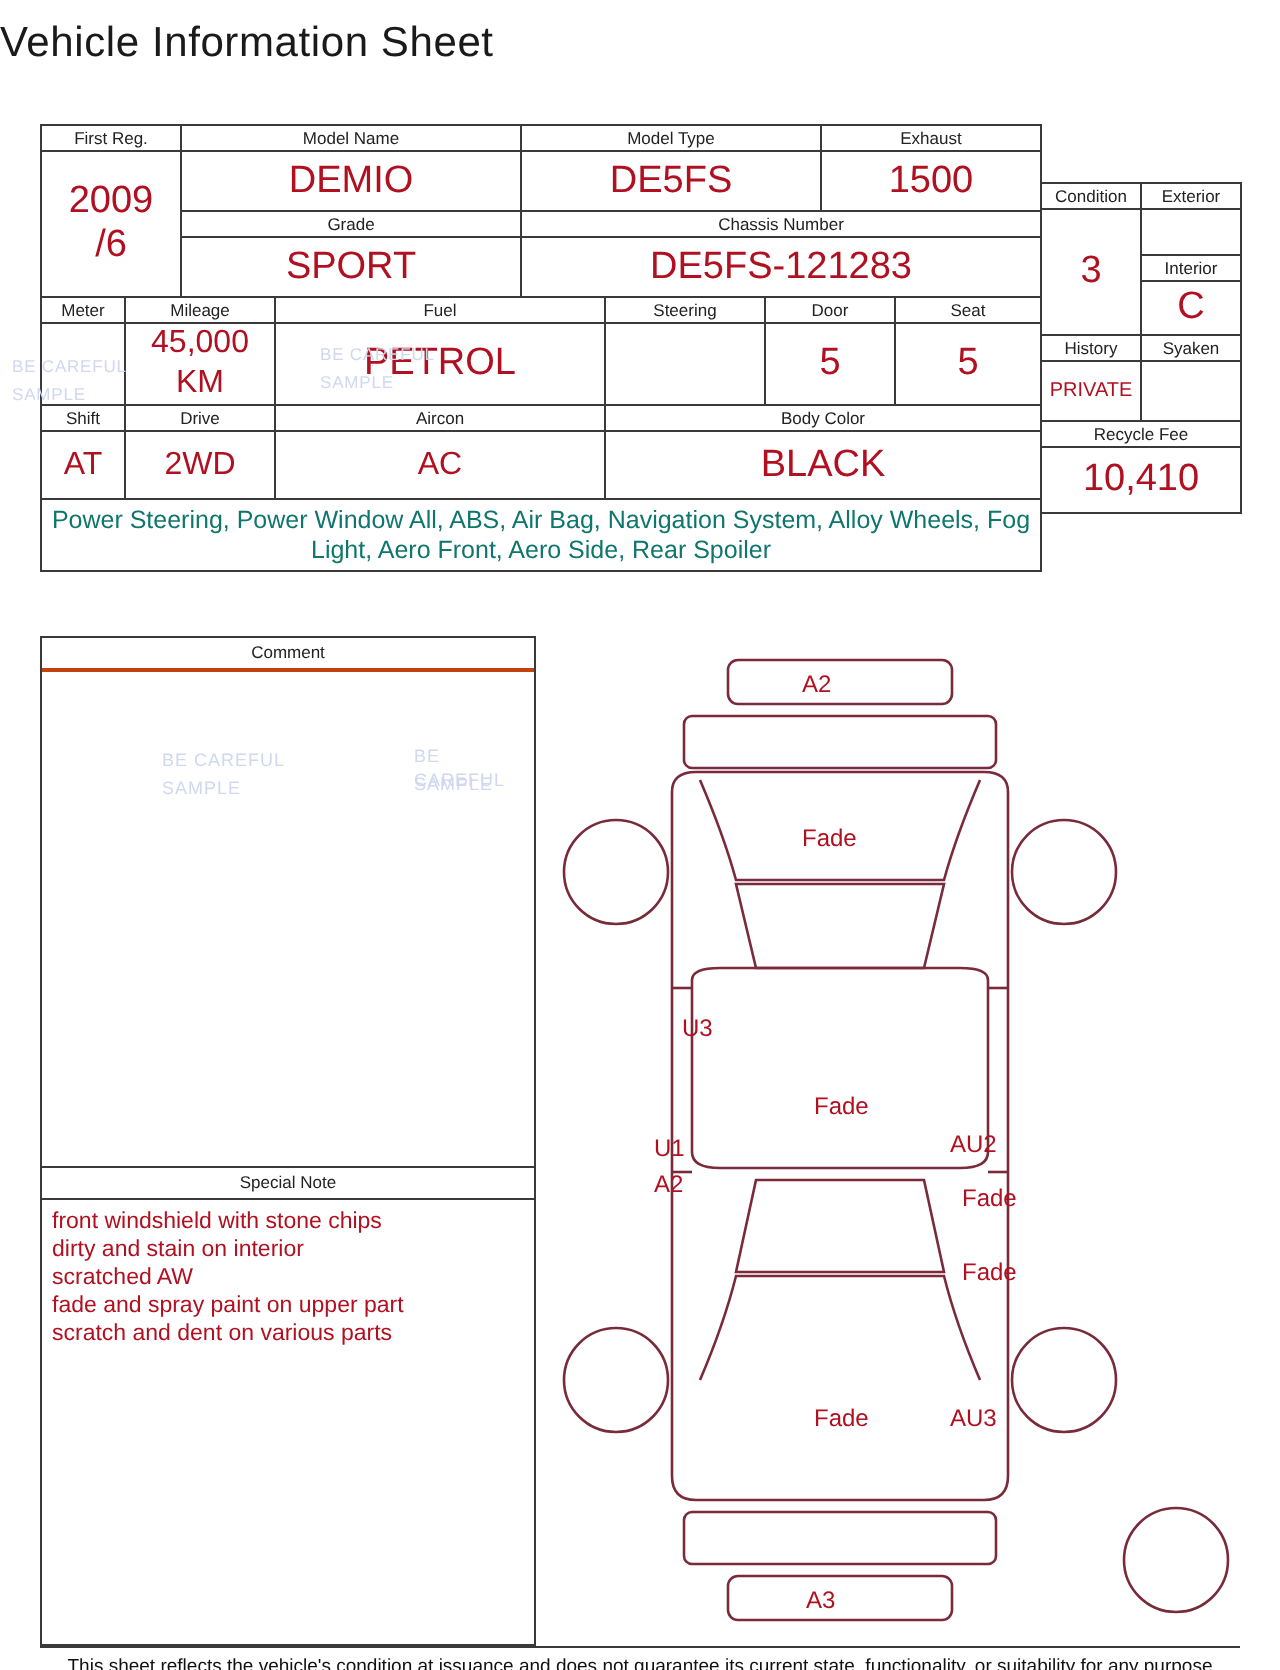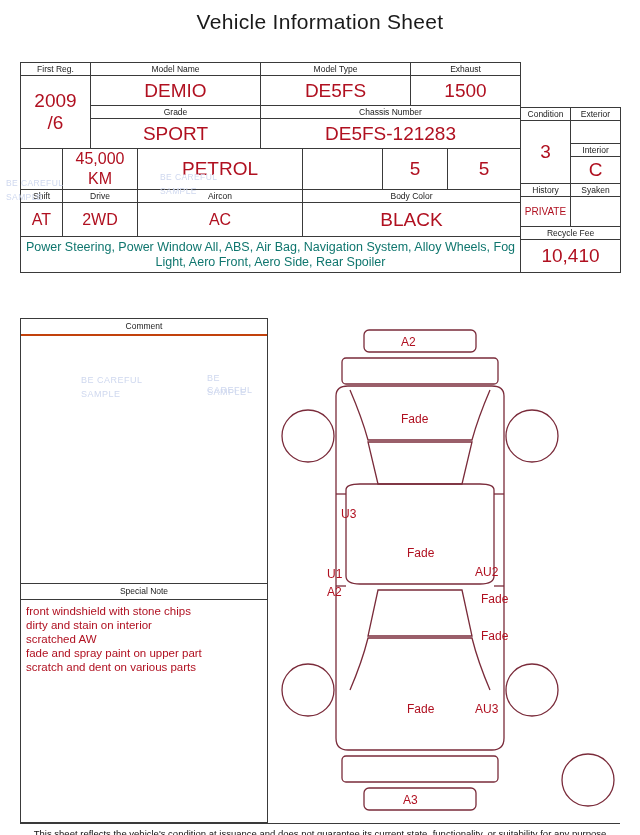--- a/index.html
+++ b/index.html
@@ -9,21 +9,21 @@
     height: 835px;
     background: #ffffff;
     font-family: "Liberation Sans", sans-serif;
     color: #111;
     position: relative;
     overflow: hidden;
   }
   .page { width: 640px; height: 835px; position: relative; }
 
   h1.title {
-    text-align: center;
+    text-align: left;
     font-weight: 400;
     font-size: 21px;
     margin: 10px 0 8px 0;
     letter-spacing: 0.3px;
     color: #1a1a1a;
   }
 
   .sheet { position: absolute; left: 20px; top: 52px; width: 600px; }
 
   table.grid { border-collapse: collapse; table-layout: fixed; }
@@ -46,21 +46,21 @@
     font-size: 15px;
     line-height: 20px;
     padding: 1px 3px;
     font-weight: 400;
   }
   .val.sm { font-size: 12px; }
   .val.md { font-size: 16px; margin-top: 11px; }
   .val.lg { font-size: 19px; }
 
   
-  .toprow { display: flex; align-items: flex-end; }
+  .toprow { display: flex; align-items: center; }
   .leftblock { width: 500px; }
   .rightblock { width: 100px; }
 
   .t1 { width: 500px; }
   .t2 { width: 100px; }
 
   .equip-text {
     color: #0f766e;
     font-size: 12.5px;
     line-height: 15px;
@@ -153,20 +153,28 @@
         <table class="grid t1" style="margin-top:-1px">
           <colgroup>
             <col style="width:42px">
               <col style="width:75px">
               <col style="width:165px">
               <col style="width:80px">
               <col style="width:65px">
               <col style="width:73px">
           </colgroup>
           <tbody>
+            <tr>
+              <td class="lbl">Meter</td>
+              <td class="lbl">Mileage</td>
+              <td class="lbl">Fuel</td>
+              <td class="lbl">Steering</td>
+              <td class="lbl">Door</td>
+              <td class="lbl">Seat</td>
+            </tr>
             <tr>
               <td class="val" style="height:30px"></td>
               <td class="val md">45,000 KM</td>
               <td class="val lg">PETROL</td>
               <td class="val"></td>
               <td class="val lg">5</td>
               <td class="val lg">5</td>
             </tr>
             <tr>
               <td class="lbl">Shift</td>

